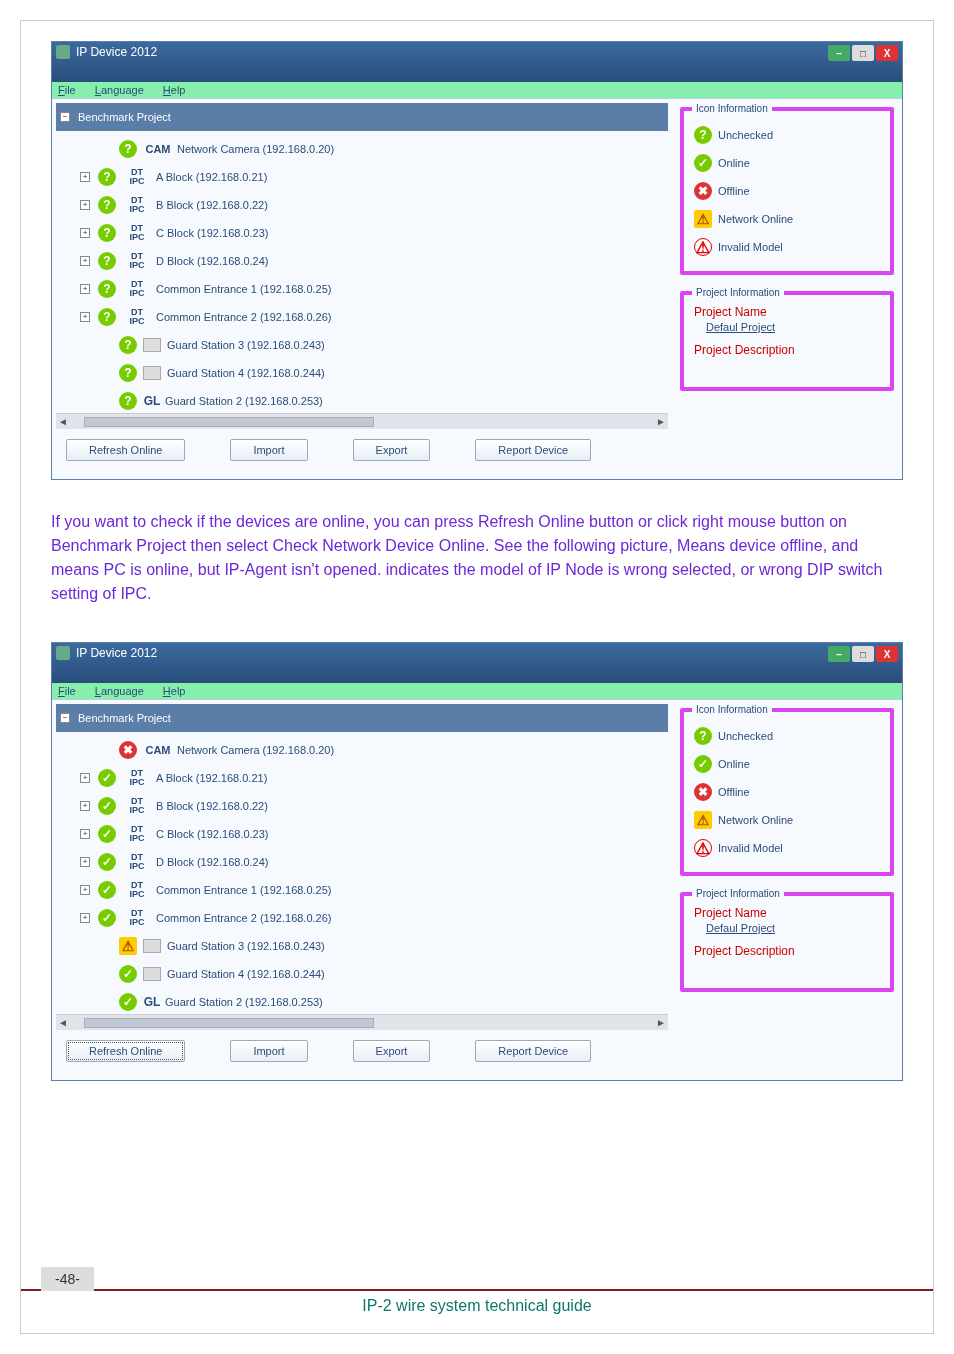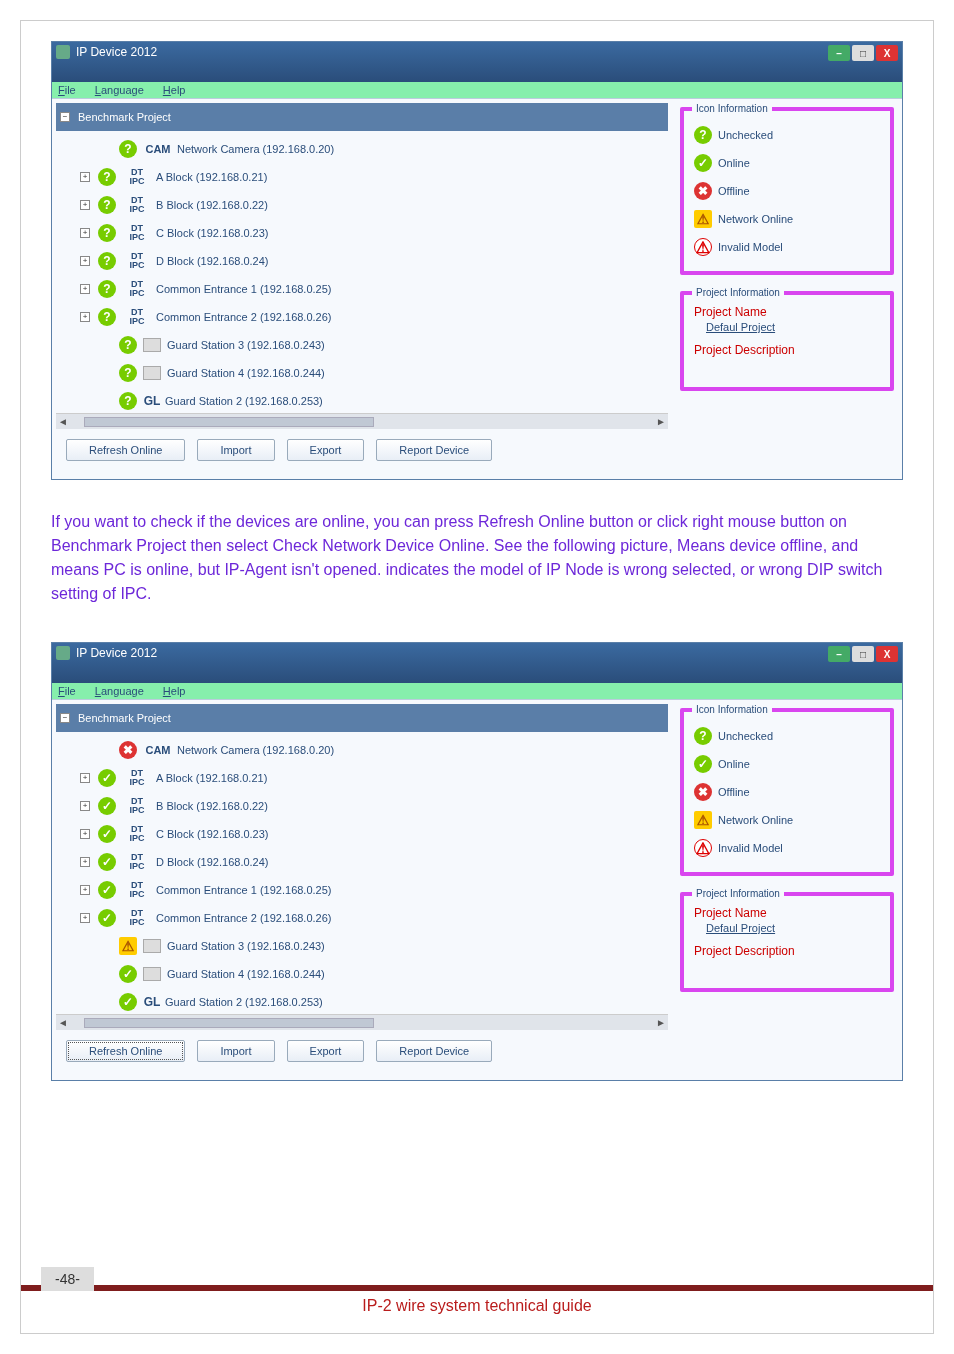--- a/index.html
+++ b/index.html
@@ -159,21 +159,21 @@
     margin-left: 14px;
     border: 1px solid #aab;
   }
   .hscroll .arrow-l, .hscroll .arrow-r {
     width: 14px; text-align: center;
   }
   .hscroll .arrow-r { margin-left: auto; }
 
   .button-row {
     display: flex;
-    gap: 12px;
+    gap: 45px;
     padding: 10px 10px 14px 10px;
   }
   .btn {
     padding: 4px 22px;
     font-size: 11px;
     color: #2a4d7a;
     background: linear-gradient(#fff,#e8eef6);
     border: 1px solid #9ab;
     border-radius: 2px;
   }
@@ -225,34 +225,34 @@
     font-size: 16px;
     line-height: 1.5;
     color: #6d28d9;
     margin: 0 0 36px 0;
   }
 
   
   .footer {
     position: absolute;
     bottom: 0; left: 0; right: 0;
-    border-top: 6px solid #7f1d1d;
+    border-top: 2px solid #7f1d1d;
   }
   .page-num {
     position: absolute;
     left: 20px;
     top: -24px;
     background: #ddd;
     padding: 4px 14px 4px 14px;
     font-size: 14px;
     color: #333;
   }
   .footer-text {
     text-align: center;
-    color: #b91c1c;
+    color: #0f766e;
     font-size: 16px;
     padding: 6px 0 18px 0;
   }
 </style>
 </head>
 <body>
 
 <div class="page">
 
   <div class="app-window">

